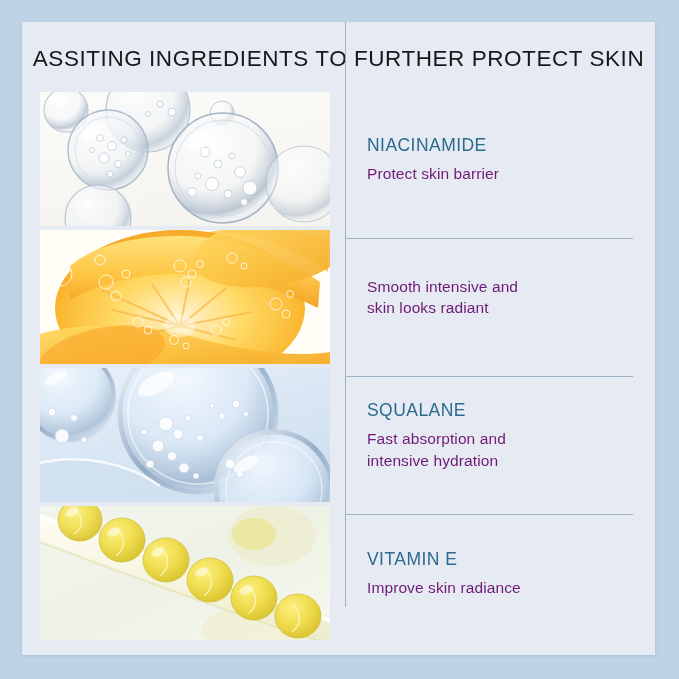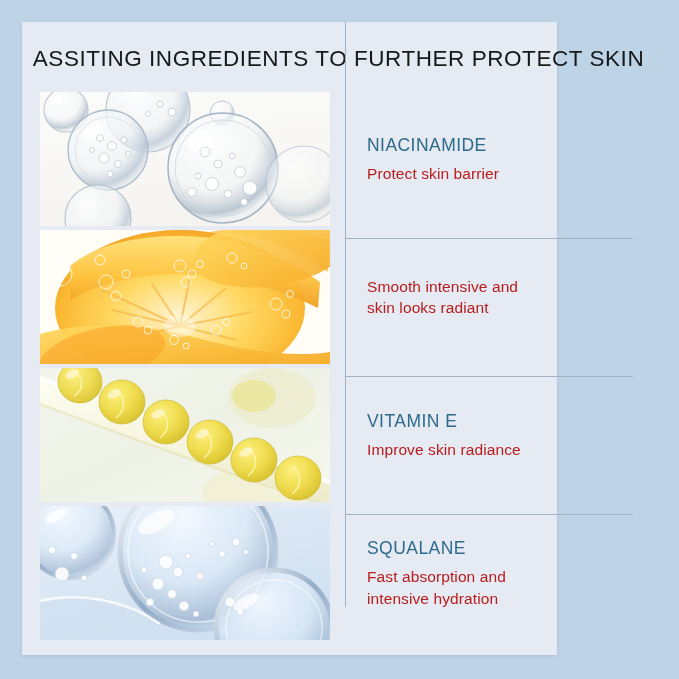--- a/index.html
+++ b/index.html
@@ -12,21 +12,21 @@
 
   .outer {
     position: absolute;
     inset: 0;
     background: #bed3e6;
   }
 
   .card {
     position: absolute;
     left: 22px; top: 22px;
-    width: 535px; height: 633px;
+    width: 633px; height: 633px;
     background: #e5eaf3;
     box-shadow: 0 1px 3px rgba(120,140,165,0.28);
   }
 
   .page-title {
     position: absolute;
     left: 0; top: 24px;
     width: 633px;
     text-align: center;
     font-size: 22.5px;
@@ -93,21 +93,21 @@
     letter-spacing: 0.45px;
     color: #2d6b8d;
     line-height: 1.33;
     margin-bottom: 6px;
     font-family: "Liberation Sans", sans-serif;
   }
 
   .ing-desc {
     font-size: 15.5px;
     font-weight: 300;
-    color: #b91c1c;
+    color: #701a75;
     line-height: 1.37;
     letter-spacing: 0.1px;
     font-family: "Liberation Sans", sans-serif;
     white-space: pre-line;
   }
 </style>
 </head>
 <body>
 
 <div class="outer">
@@ -257,84 +257,20 @@
         <div class="text-col">
           <div class="ing-desc">Smooth intensive and
 skin looks radiant</div>
         </div>
       </div>
 
       <div class="row">
         <div class="thumb">
           <svg viewBox="0 0 290 134" xmlns="http://www.w3.org/2000/svg">
             <defs>
-              <linearGradient id="capbg" x1="0" y1="0" x2="1" y2="1">
-                <stop offset="0%" stop-color="#f2f5ec"></stop>
-                <stop offset="50%" stop-color="#eef2e6"></stop>
-                <stop offset="100%" stop-color="#f7f8ef"></stop>
-              </linearGradient>
-              <linearGradient id="strip" x1="0" y1="0" x2="0" y2="1">
-                <stop offset="0%" stop-color="#fdfdf2"></stop>
-                <stop offset="45%" stop-color="#f7f6e2"></stop>
-                <stop offset="100%" stop-color="#eceac8"></stop>
-              </linearGradient>
-              <radialGradient id="cap" cx="38%" cy="32%" r="72%">
-                <stop offset="0%" stop-color="#fdf07f"></stop>
-                <stop offset="55%" stop-color="#efdc4e"></stop>
-                <stop offset="100%" stop-color="#d8c22f"></stop>
-              </radialGradient>
-            </defs>
-            <rect width="290" height="134" fill="url(#capbg)"></rect>
-            <ellipse cx="232" cy="30" rx="44" ry="30" fill="#ece9c2" opacity="0.55"></ellipse>
-            <ellipse cx="214" cy="28" rx="22" ry="16" fill="#e8e174" opacity="0.5"></ellipse>
-            <ellipse cx="222" cy="124" rx="60" ry="26" fill="#efeab8" opacity="0.4"></ellipse>
-            <path d="M-6 8 C70 34 170 74 300 118 L300 142 C168 100 66 60 -6 34 Z" fill="url(#strip)"></path>
-            <path d="M-6 8 C70 34 170 74 300 118" fill="none" stroke="#ffffff" stroke-width="4" opacity="0.9"></path>
-            <path d="M-6 34 C66 60 168 100 300 142" fill="none" stroke="#e3dfab" stroke-width="2" opacity="0.6"></path>
-            <g>
-              <ellipse cx="40" cy="14" rx="22" ry="21" fill="url(#cap)" opacity="0.95"></ellipse>
-              <ellipse cx="40" cy="14" rx="22" ry="21" fill="none" stroke="#cbb62b" stroke-width="0.9" opacity="0.7"></ellipse>
-              <ellipse cx="82" cy="34" rx="23" ry="22" fill="url(#cap)"></ellipse>
-              <ellipse cx="82" cy="34" rx="23" ry="22" fill="none" stroke="#cbb62b" stroke-width="0.9" opacity="0.7"></ellipse>
-              <ellipse cx="126" cy="54" rx="23" ry="22" fill="url(#cap)"></ellipse>
-              <ellipse cx="126" cy="54" rx="23" ry="22" fill="none" stroke="#cbb62b" stroke-width="0.9" opacity="0.7"></ellipse>
-              <ellipse cx="170" cy="74" rx="23" ry="22" fill="url(#cap)"></ellipse>
-              <ellipse cx="170" cy="74" rx="23" ry="22" fill="none" stroke="#cbb62b" stroke-width="0.9" opacity="0.7"></ellipse>
-              <ellipse cx="214" cy="92" rx="23" ry="22" fill="url(#cap)"></ellipse>
-              <ellipse cx="214" cy="92" rx="23" ry="22" fill="none" stroke="#cbb62b" stroke-width="0.9" opacity="0.7"></ellipse>
-              <ellipse cx="258" cy="110" rx="23" ry="22" fill="url(#cap)"></ellipse>
-              <ellipse cx="258" cy="110" rx="23" ry="22" fill="none" stroke="#cbb62b" stroke-width="0.9" opacity="0.7"></ellipse>
-            </g>
-            <g fill="none" stroke="#fdf8b8" stroke-width="1.6" opacity="0.8">
-              <path d="M34 2 C44 10 44 22 34 28"></path>
-              <path d="M76 22 C86 30 86 42 76 50"></path>
-              <path d="M120 42 C130 50 130 62 120 70"></path>
-              <path d="M164 62 C174 70 174 82 164 90"></path>
-              <path d="M208 80 C218 88 218 100 208 108"></path>
-              <path d="M252 98 C262 106 262 118 252 126"></path>
-            </g>
-            <g fill="#ffffff" opacity="0.5">
-              <ellipse cx="32" cy="6" rx="7" ry="4" transform="rotate(-25 32 6)"></ellipse>
-              <ellipse cx="74" cy="26" rx="7" ry="4" transform="rotate(-25 74 26)"></ellipse>
-              <ellipse cx="118" cy="46" rx="7" ry="4" transform="rotate(-25 118 46)"></ellipse>
-              <ellipse cx="162" cy="66" rx="7" ry="4" transform="rotate(-25 162 66)"></ellipse>
-              <ellipse cx="206" cy="84" rx="7" ry="4" transform="rotate(-25 206 84)"></ellipse>
-            </g>
-          </svg>
-        </div>
-        <div class="text-col">
-          <div class="ing-name">VITAMIN E</div>
-          <div class="ing-desc">Improve skin radiance</div>
-        </div>
-      </div>
-
-      <div class="row">
-        <div class="thumb">
-          <svg viewBox="0 0 290 134" xmlns="http://www.w3.org/2000/svg">
-            <defs>
               <linearGradient id="sqbg" x1="0" y1="0" x2="0.6" y2="1">
                 <stop offset="0%" stop-color="#e9f1fa"></stop>
                 <stop offset="50%" stop-color="#dbe7f4"></stop>
                 <stop offset="100%" stop-color="#cfe0f0"></stop>
               </linearGradient>
               <radialGradient id="sq1" cx="40%" cy="28%" r="75%">
                 <stop offset="0%" stop-color="#f4f9ff" stop-opacity="0.95"></stop>
                 <stop offset="55%" stop-color="#dbe9f7" stop-opacity="0.75"></stop>
                 <stop offset="88%" stop-color="#9fb6cf" stop-opacity="0.8"></stop>
                 <stop offset="100%" stop-color="#c9dbee" stop-opacity="0.7"></stop>
@@ -385,15 +321,79 @@
             </g>
           </svg>
         </div>
         <div class="text-col">
           <div class="ing-name">SQUALANE</div>
           <div class="ing-desc">Fast absorption and
 intensive hydration</div>
         </div>
       </div>
 
+      <div class="row">
+        <div class="thumb">
+          <svg viewBox="0 0 290 134" xmlns="http://www.w3.org/2000/svg">
+            <defs>
+              <linearGradient id="capbg" x1="0" y1="0" x2="1" y2="1">
+                <stop offset="0%" stop-color="#f2f5ec"></stop>
+                <stop offset="50%" stop-color="#eef2e6"></stop>
+                <stop offset="100%" stop-color="#f7f8ef"></stop>
+              </linearGradient>
+              <linearGradient id="strip" x1="0" y1="0" x2="0" y2="1">
+                <stop offset="0%" stop-color="#fdfdf2"></stop>
+                <stop offset="45%" stop-color="#f7f6e2"></stop>
+                <stop offset="100%" stop-color="#eceac8"></stop>
+              </linearGradient>
+              <radialGradient id="cap" cx="38%" cy="32%" r="72%">
+                <stop offset="0%" stop-color="#fdf07f"></stop>
+                <stop offset="55%" stop-color="#efdc4e"></stop>
+                <stop offset="100%" stop-color="#d8c22f"></stop>
+              </radialGradient>
+            </defs>
+            <rect width="290" height="134" fill="url(#capbg)"></rect>
+            <ellipse cx="232" cy="30" rx="44" ry="30" fill="#ece9c2" opacity="0.55"></ellipse>
+            <ellipse cx="214" cy="28" rx="22" ry="16" fill="#e8e174" opacity="0.5"></ellipse>
+            <ellipse cx="222" cy="124" rx="60" ry="26" fill="#efeab8" opacity="0.4"></ellipse>
+            <path d="M-6 8 C70 34 170 74 300 118 L300 142 C168 100 66 60 -6 34 Z" fill="url(#strip)"></path>
+            <path d="M-6 8 C70 34 170 74 300 118" fill="none" stroke="#ffffff" stroke-width="4" opacity="0.9"></path>
+            <path d="M-6 34 C66 60 168 100 300 142" fill="none" stroke="#e3dfab" stroke-width="2" opacity="0.6"></path>
+            <g>
+              <ellipse cx="40" cy="14" rx="22" ry="21" fill="url(#cap)" opacity="0.95"></ellipse>
+              <ellipse cx="40" cy="14" rx="22" ry="21" fill="none" stroke="#cbb62b" stroke-width="0.9" opacity="0.7"></ellipse>
+              <ellipse cx="82" cy="34" rx="23" ry="22" fill="url(#cap)"></ellipse>
+              <ellipse cx="82" cy="34" rx="23" ry="22" fill="none" stroke="#cbb62b" stroke-width="0.9" opacity="0.7"></ellipse>
+              <ellipse cx="126" cy="54" rx="23" ry="22" fill="url(#cap)"></ellipse>
+              <ellipse cx="126" cy="54" rx="23" ry="22" fill="none" stroke="#cbb62b" stroke-width="0.9" opacity="0.7"></ellipse>
+              <ellipse cx="170" cy="74" rx="23" ry="22" fill="url(#cap)"></ellipse>
+              <ellipse cx="170" cy="74" rx="23" ry="22" fill="none" stroke="#cbb62b" stroke-width="0.9" opacity="0.7"></ellipse>
+              <ellipse cx="214" cy="92" rx="23" ry="22" fill="url(#cap)"></ellipse>
+              <ellipse cx="214" cy="92" rx="23" ry="22" fill="none" stroke="#cbb62b" stroke-width="0.9" opacity="0.7"></ellipse>
+              <ellipse cx="258" cy="110" rx="23" ry="22" fill="url(#cap)"></ellipse>
+              <ellipse cx="258" cy="110" rx="23" ry="22" fill="none" stroke="#cbb62b" stroke-width="0.9" opacity="0.7"></ellipse>
+            </g>
+            <g fill="none" stroke="#fdf8b8" stroke-width="1.6" opacity="0.8">
+              <path d="M34 2 C44 10 44 22 34 28"></path>
+              <path d="M76 22 C86 30 86 42 76 50"></path>
+              <path d="M120 42 C130 50 130 62 120 70"></path>
+              <path d="M164 62 C174 70 174 82 164 90"></path>
+              <path d="M208 80 C218 88 218 100 208 108"></path>
+              <path d="M252 98 C262 106 262 118 252 126"></path>
+            </g>
+            <g fill="#ffffff" opacity="0.5">
+              <ellipse cx="32" cy="6" rx="7" ry="4" transform="rotate(-25 32 6)"></ellipse>
+              <ellipse cx="74" cy="26" rx="7" ry="4" transform="rotate(-25 74 26)"></ellipse>
+              <ellipse cx="118" cy="46" rx="7" ry="4" transform="rotate(-25 118 46)"></ellipse>
+              <ellipse cx="162" cy="66" rx="7" ry="4" transform="rotate(-25 162 66)"></ellipse>
+              <ellipse cx="206" cy="84" rx="7" ry="4" transform="rotate(-25 206 84)"></ellipse>
+            </g>
+          </svg>
+        </div>
+        <div class="text-col">
+          <div class="ing-name">VITAMIN E</div>
+          <div class="ing-desc">Improve skin radiance</div>
+        </div>
+      </div>
+
     </div>
   </div>
 </div>
 
 </body></html>

